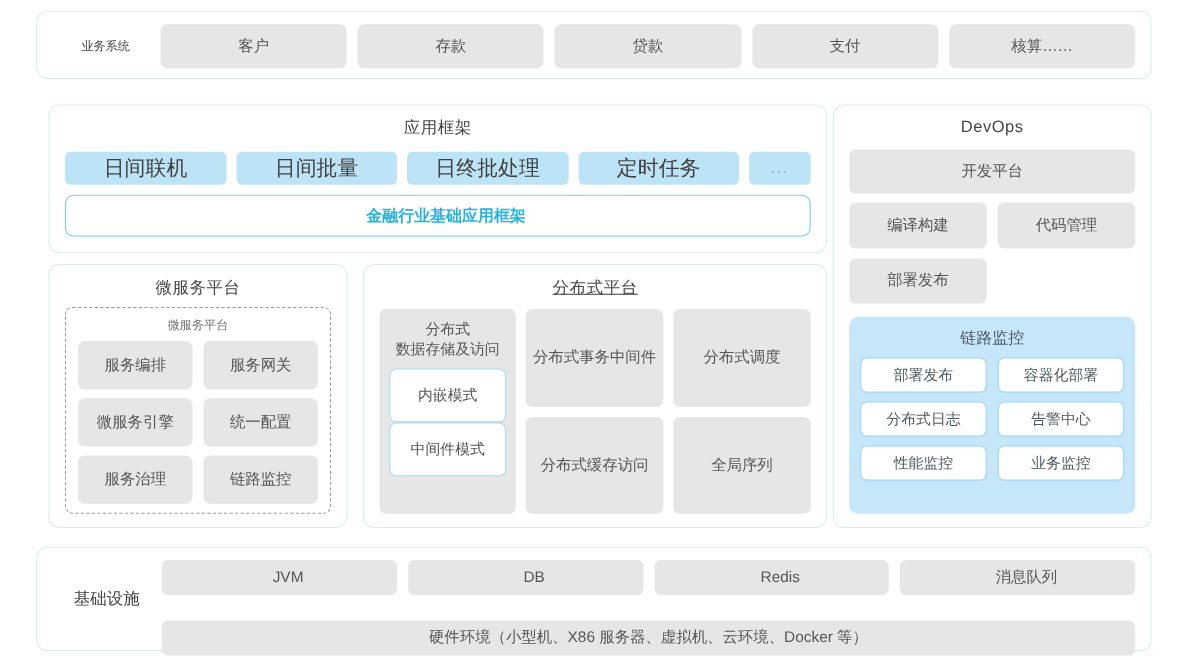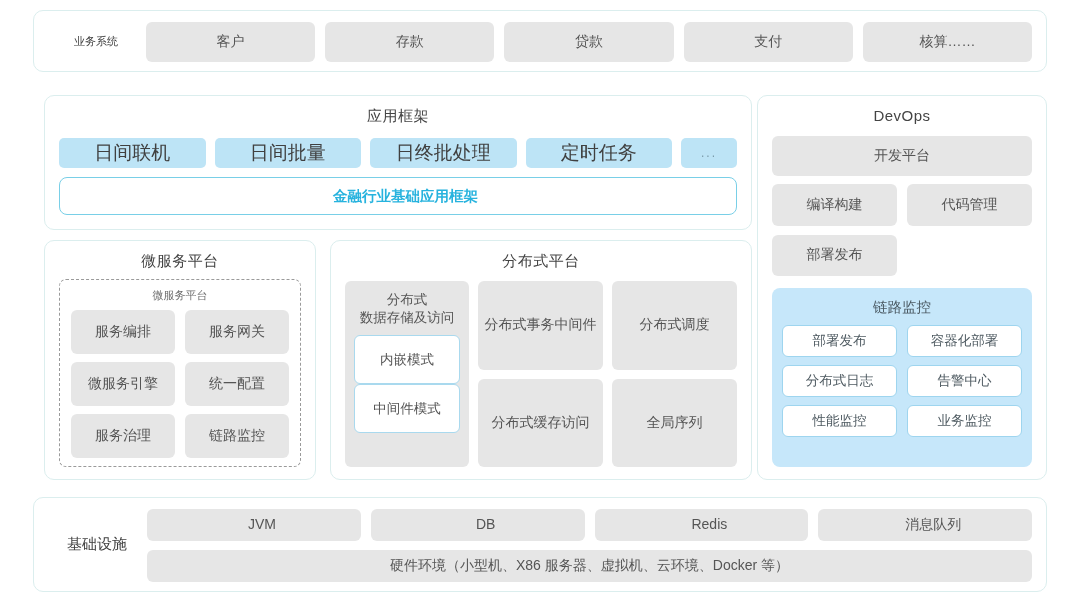--- a/index.html
+++ b/index.html
@@ -72,21 +72,21 @@
     border:1px dashed #9a9a9a;border-radius:7px;box-sizing:border-box;
     padding:7px 11px 10px;
   }
   #ms-sub{text-align:center;font-size:11px;color:#6d6d6d;margin:1px 0 7px;}
   #ms-grid{
     display:grid;grid-template-columns:1fr 1fr;gap:8px 10px;
   }
   #ms-grid .gray{height:44px;font-size:14px;}
 
   
-  #dp-card{left:330px;top:240px;width:422px;height:240px;}
+  #dp-card{left:330px;top:240px;width:422px;height:240px;text-decoration:underline;}
   #dp-title{margin-top:11px;font-size:15px;}
   #dp-body{
     position:absolute;left:14px;right:14px;top:40px;bottom:12px;display:flex;gap:9px;
   }
   #dp-left{
     width:124px;background:#e6e6e6;border-radius:6px;box-sizing:border-box;
     padding:10px 9px;display:flex;flex-direction:column;
   }
   #dp-left .lbl{text-align:center;font-size:13.5px;color:#555;line-height:1.3;margin-bottom:9px;}
   #dp-left .whitebox{height:49px;}
@@ -117,21 +117,21 @@
 
   
   #infra-card{left:33px;top:497px;width:1014px;height:95px;}
   #infra-label{
     position:absolute;left:18px;top:0;height:100%;width:90px;display:flex;
     align-items:center;justify-content:center;font-size:15px;color:#3f3f3f;
   }
   #infra-right{position:absolute;left:113px;right:14px;top:11px;bottom:11px;}
   #infra-chips{display:flex;gap:10px;height:32px;}
   #infra-chips .gray{flex:1;font-size:14px;padding-left:16px;}
-  #infra-hw{margin-top:9px;height:32px;font-size:14px;}
+  #infra-hw{margin-top:23px;height:32px;font-size:14px;}
 </style>
 </head>
 <body>
 
 <div class="page">
 
   <div class="card" id="biz-card">
     <div id="biz-label">业务系统</div>
     <div id="biz-chips">
       <div class="gray">客户</div>

